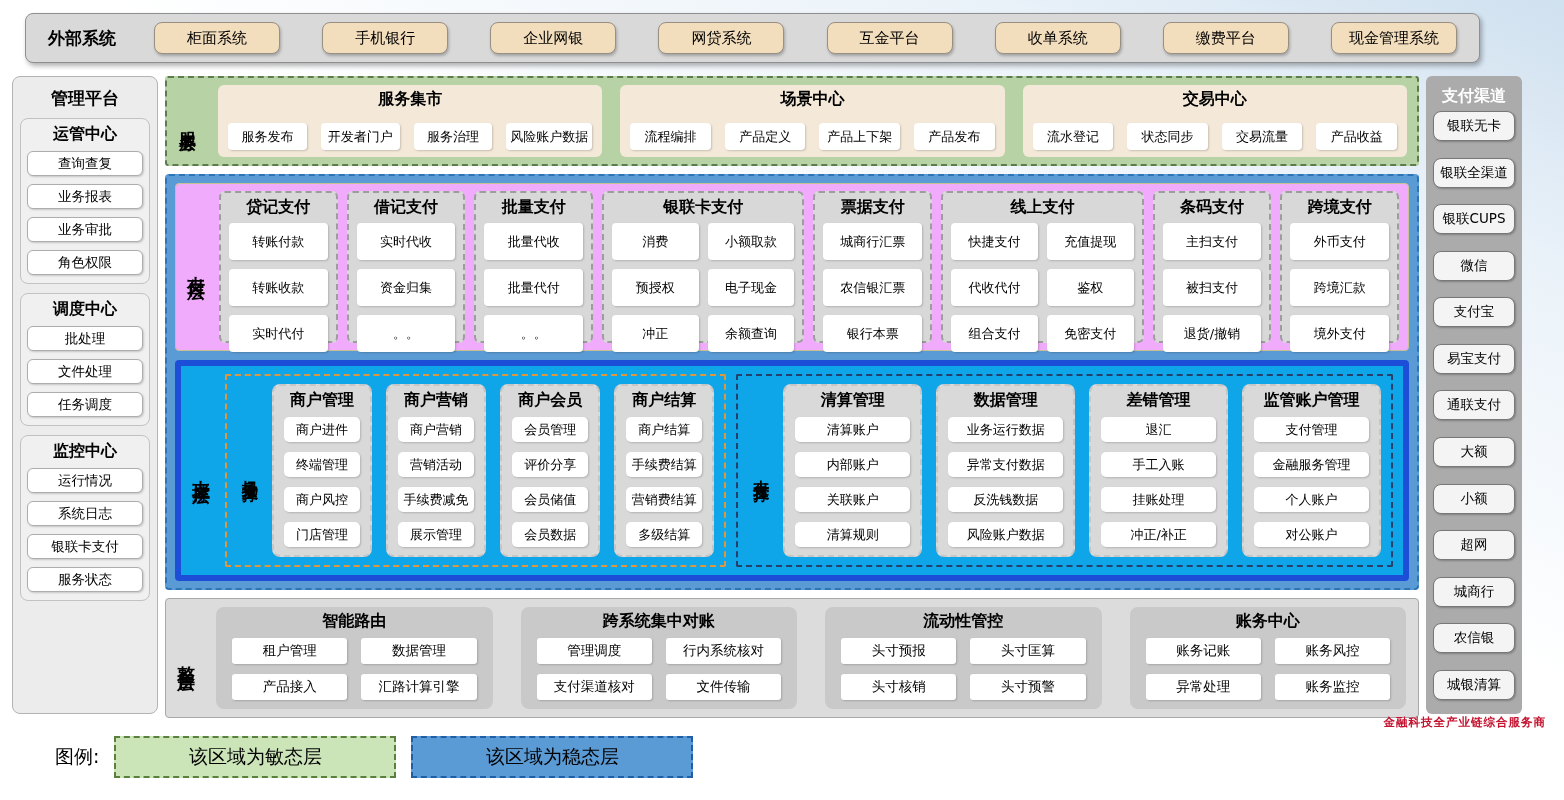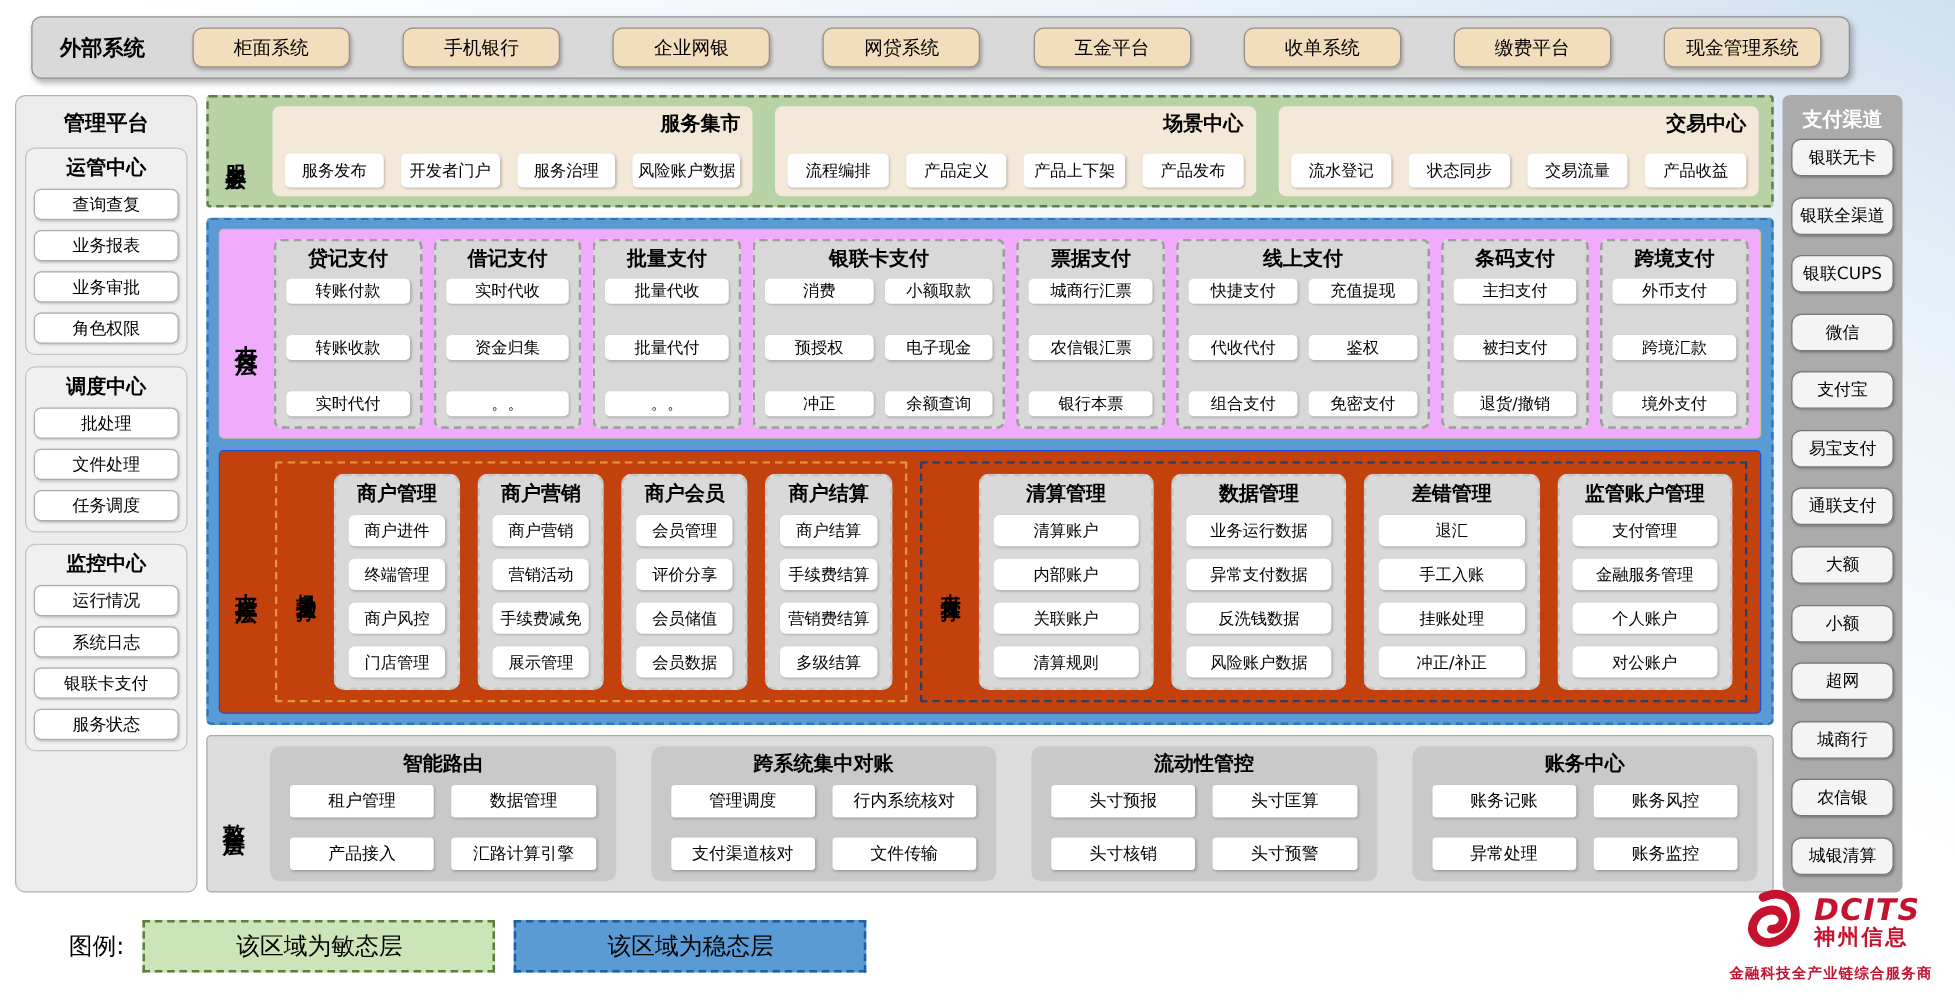--- a/index.html
+++ b/index.html
@@ -60,21 +60,21 @@
   }
 
   
   .service-layer {
     height:90px; background:#b7d2a4; border:2px dashed #5d7c4e; border-radius:3px;
     display:flex; align-items:stretch; gap:16px; padding:7px 10px 7px 8px;
   }
   .service-layer .vlabel { font-size:17px; letter-spacing:2px; }
   .svc { display:flex; flex:1; gap:18px; }
   .svc .group { flex:1; background:#f4e9d9; border-radius:6px; padding:4px 10px 8px; display:flex; flex-direction:column; }
-  .svc .group-title { font-weight:bold; font-size:16px; text-align:right; margin-bottom:13px; }
+  .svc .group-title { font-weight:bold; font-size:16px; text-align:center; margin-bottom:13px; }
   .svc .group-items { display:flex; gap:14px; justify-content:center; flex:1; align-items:center; }
   .svc .btn { flex:1; max-width:132px; height:27px; border:none; border-radius:4px; font-size:13px; }
 
   
   .stable-container {
     flex:1; background:#5b9bd5; border:2px dashed #2e75b6; border-radius:4px;
     padding:7px 8px; display:flex; flex-direction:column; gap:9px;
   }
 
   
@@ -83,25 +83,25 @@
     display:flex; gap:9px; padding:7px 9px 7px 6px; align-items:stretch;
   }
   .pay { display:flex; flex:1; gap:9px; }
   .pay .group {
     flex:1 1 0; background:#d8d8d8; border:2px dashed #9d9d9d; border-radius:6px;
     padding:4px 8px 8px; display:flex; flex-direction:column;
   }
   .pay .group.cols2 { flex:1.85 1 0; }
   .pay .group-title { font-weight:bold; font-size:16px; text-align:center; margin-bottom:5px; white-space:nowrap; }
   .pay .group-items { display:grid; grid-template-columns:1fr; gap:9px 9px; flex:1; align-content:space-between; }
-  .pay .btn { border:none; border-radius:4px; height:20px; font-size:13px; }
+  .pay .btn { border:none; border-radius:4px; height:37px; font-size:13px; }
 
   
   .support-layer {
-    flex:1; background:#c2410c; border:1px solid #1d4ed8; border-radius:4px;
+    flex:1; background:#0ea5e9; border:6px solid #1d4ed8; border-radius:4px;
     display:flex; gap:10px; padding:8px 10px 8px 6px; align-items:stretch;
   }
   .region {
     display:flex; gap:10px; padding:8px 10px; align-items:stretch; border-radius:2px;
   }
   .region-scene { flex:43; border:2px dashed #e0963b; }
   .region-pay   { flex:57; border:2px dashed #24406b; }
   .region .vlabel { font-size:16px; letter-spacing:2px; }
   .sup { display:flex; flex:1; gap:14px; }
   .sup .group {
@@ -475,30 +475,17 @@
   </div>
 
   <div class="footer">
     <div class="legend">
       <div class="legend-label">图例:</div>
       <div class="legend-box legend-agile">该区域为敏态层</div>
       <div class="legend-box legend-stable">该区域为稳态层</div>
     </div>
 
     <div class="logo">
-      <div class="logo-top">
-        <span>
-          <svg width="52" height="52" viewBox="0 0 44 44">
-            <g transform="rotate(-25 22 22)">
-              <path d="M22 5 C34 5 40 13 38 21 C36 31 25 38 14 35 C5 32 3 22 10 17 C16 12 26 14 28 20 C30 26 23 30 18 27" stroke="#c4122f" stroke-width="6" fill="none" stroke-linecap="round"></path>
-            </g>
-          </svg>
-        </span>
-        <span class="logo-text">
-          <span class="logo-name">DCITS</span>
-          <span class="logo-cn">神州信息</span>
-        </span>
-      </div>
       <div class="logo-tagline">金融科技全产业链综合服务商</div>
     </div>
   </div>
 
 </div>
 
 </body></html>

